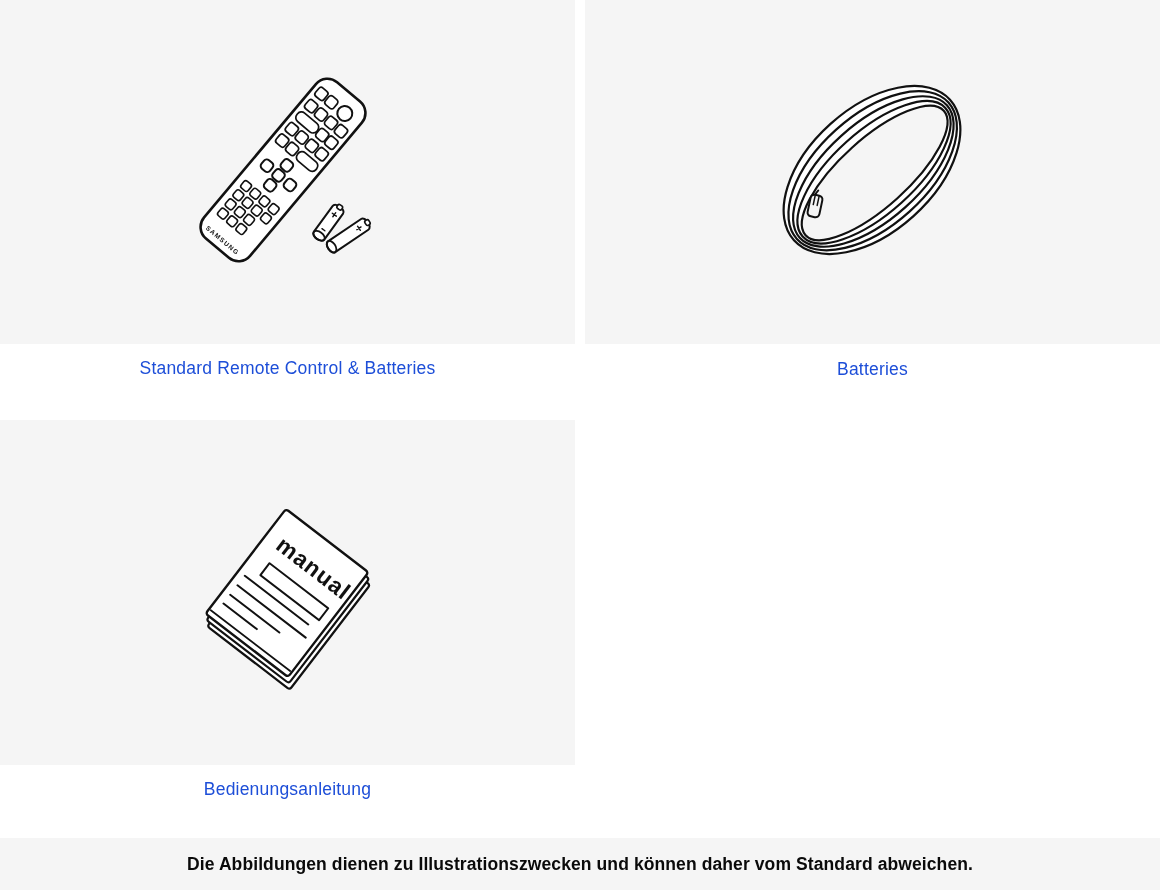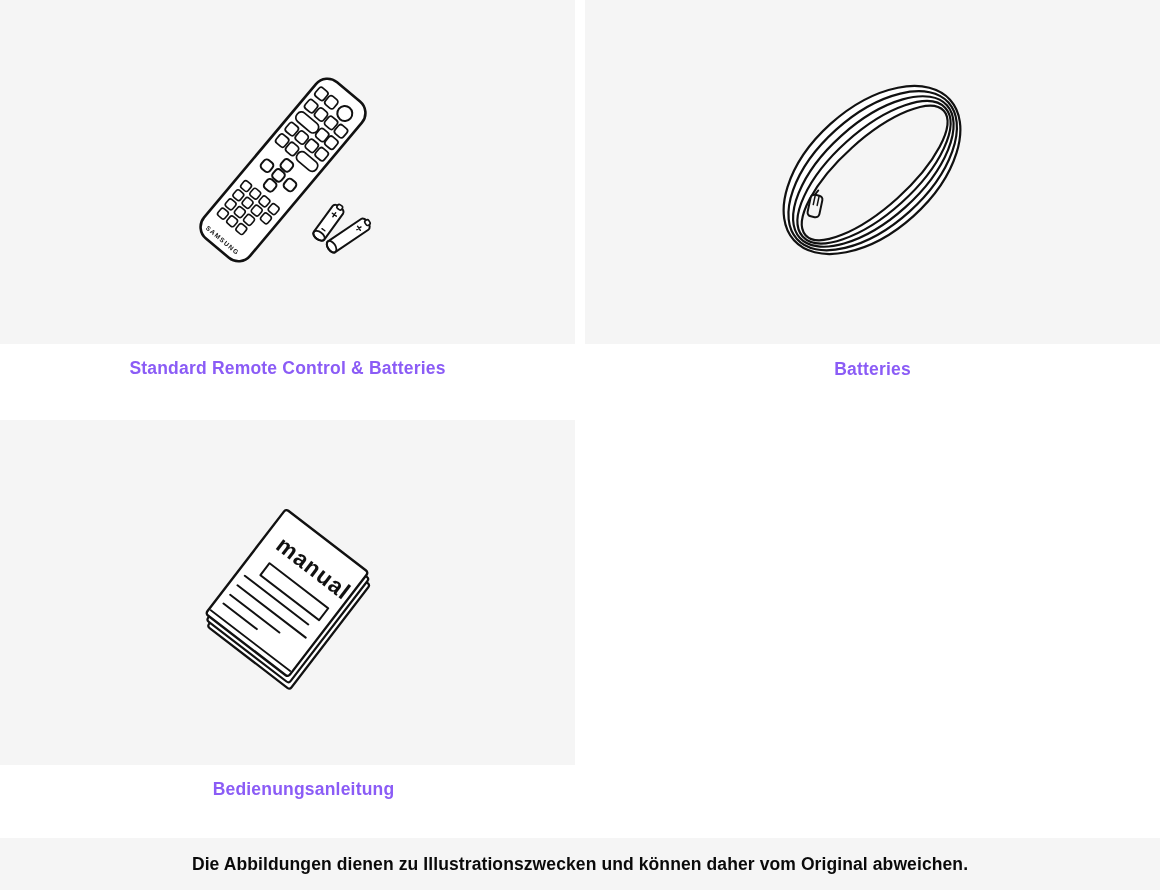--- a/index.html
+++ b/index.html
@@ -17,28 +17,28 @@
   .panel-cable   { left: 585px; top: 0;     width: 575px; height: 344px; }
   .panel-manual  { left: 0;     top: 420px; width: 575px; height: 345px; }
   .panel svg { display: block; width: 100%; height: 100%; }
 
   .caption {
     position: absolute;
     display: flex;
     align-items: center;
     justify-content: center;
     font-size: 17.5px;
-    font-weight: 700;
+    font-weight: 400;
     letter-spacing: 0.2px;
-    color: #8b5cf6;
+    color: #1d4ed8;
     white-space: nowrap;
   }
   .caption-remote { left: 0;     top: 344px; width: 575px; height: 49px; }
   .caption-cable  { left: 585px; top: 344px; width: 575px; height: 50px; }
-  .caption-manual { left: 16px;     top: 765px; width: 575px; height: 49px; }
+  .caption-manual { left: 0;     top: 765px; width: 575px; height: 49px; }
 
   .footer {
     position: absolute;
     left: 0;
     top: 838px;
     width: 1160px;
     height: 52px;
     background: #f5f5f5;
     display: flex;
     align-items: center;
@@ -175,16 +175,16 @@
     <span>Standard Remote Control &amp; Batteries</span>
   </div>
   <div class="caption caption-cable">
     <span>Batteries</span>
   </div>
   <div class="caption caption-manual">
     <span>Bedienungsanleitung</span>
   </div>
 
   <div class="footer">
-    <span>Die Abbildungen dienen zu Illustrationszwecken und können daher vom Original abweichen.</span>
+    <span>Die Abbildungen dienen zu Illustrationszwecken und können daher vom Standard abweichen.</span>
   </div>
 
 </div>
 
 </body></html>

